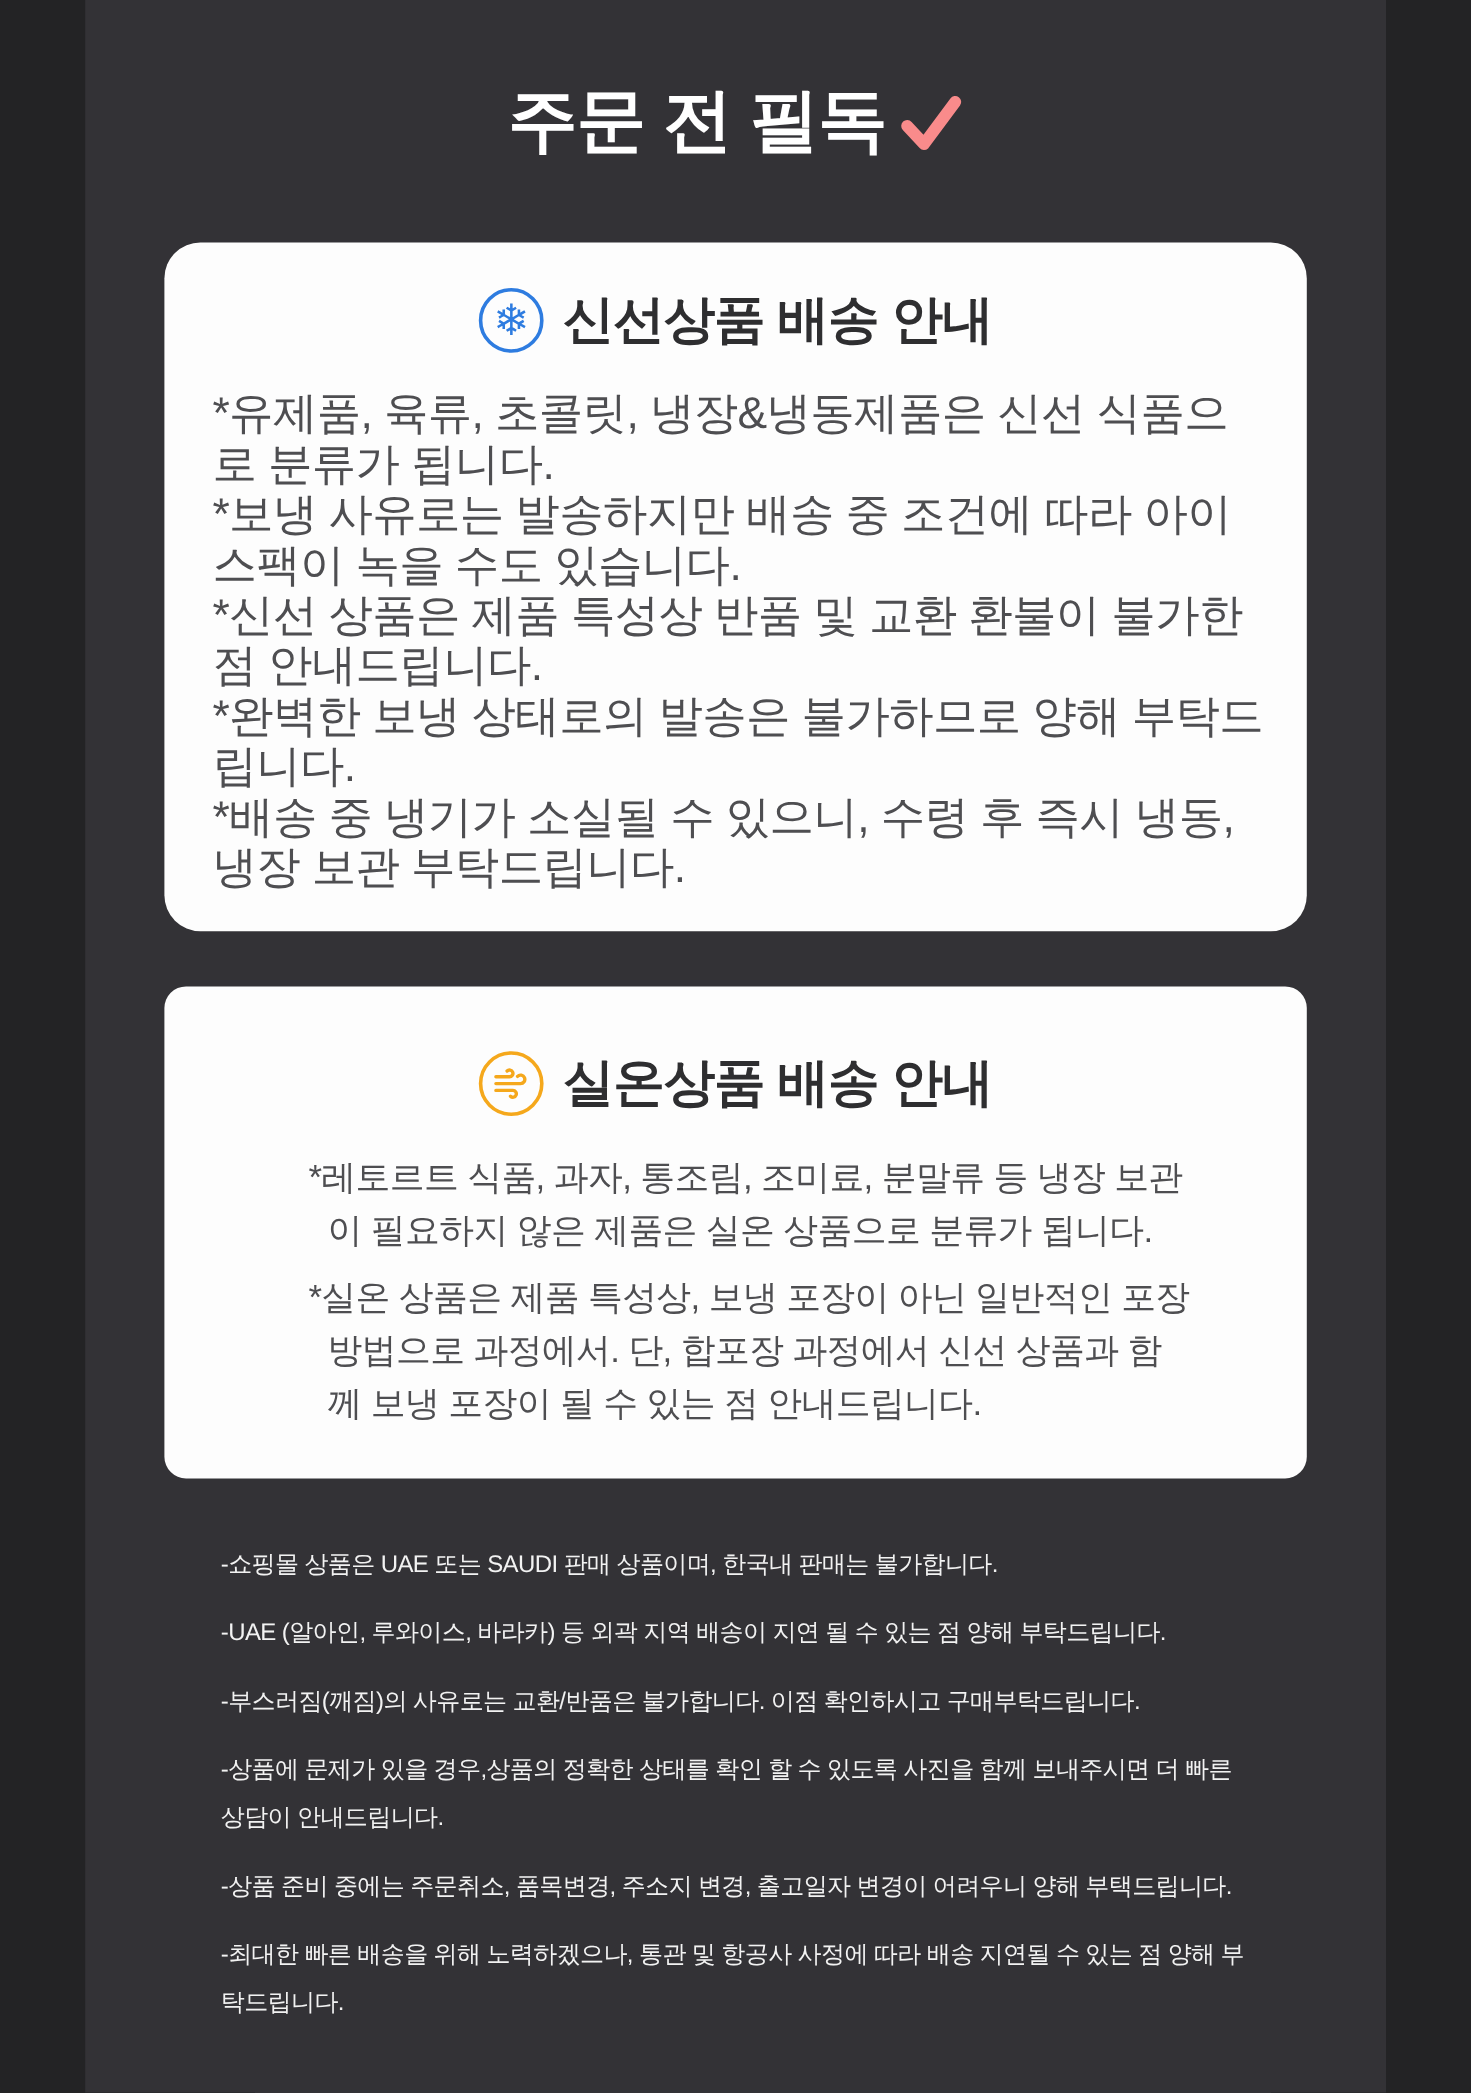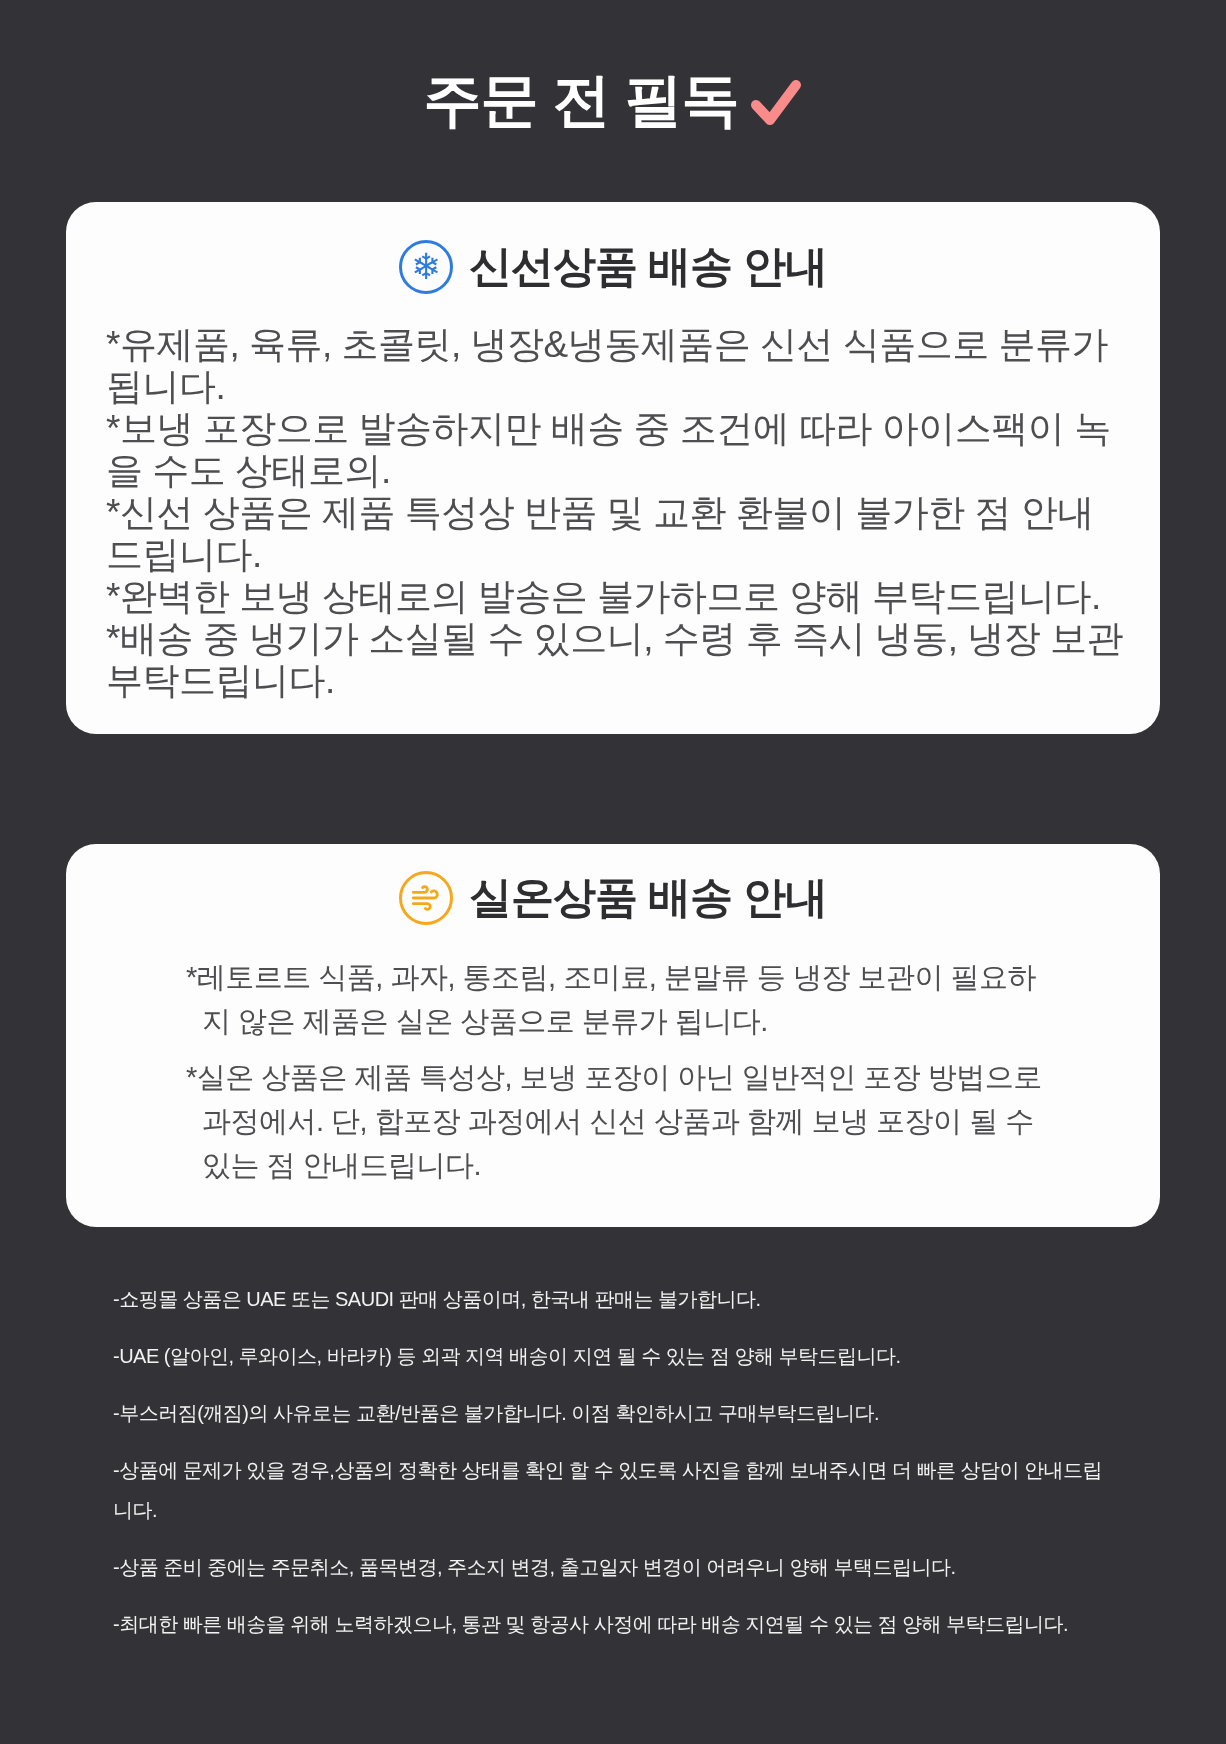--- a/index.html
+++ b/index.html
@@ -1,18 +1,18 @@
 <!DOCTYPE html>
 <html><head>
 <meta charset="utf-8">
 <style>
   html,body{margin:0;padding:0;background:#232325;}
   .page{
     position:relative;
-    width:1226px;height:1744px;
+    width:1084px;height:1744px;
     margin:0 auto;
     background:#333236;
     font-family:"Liberation Sans","DejaVu Sans",sans-serif;
     overflow:hidden;
     box-sizing:border-box;
   }
   
   .title-row{
     padding-top:62px;
     display:flex;
@@ -32,22 +32,23 @@
     background:#fdfdfd;
     border-radius:30px;
     margin:0 66px;
     box-sizing:border-box;
   }
   .card-fresh{
     margin-top:62px;
     padding:36px 36px 32px 36px;
   }
   .card-room{
-    margin-top:110px;
-    padding:25px 36px 40px 36px;
+    margin-top:46px;
+    padding:52px 36px 40px 36px;
+    border-radius:18px;
   }
   .card-header{
     display:flex;
     align-items:center;
     justify-content:center;
     gap:16px;
     margin-bottom:28px;
   }
   .card-title{
     margin:0;
@@ -131,21 +132,21 @@
     </svg>
   </div>
 
   <section class="card card-fresh">
     <div class="card-header">
       <span class="icon-circle icon-snow">❄</span>
       <h2 class="card-title">신선상품 배송 안내</h2>
     </div>
     <ul class="fresh-list">
       <li>*유제품, 육류, 초콜릿, 냉장&amp;냉동제품은 신선 식품으로 분류가 됩니다.</li>
-      <li>*보냉 포장으로 발송하지만 배송 중 조건에 따라 아이스팩이 녹을 수도 상태로의.</li>
+      <li>*보냉 사유로는 발송하지만 배송 중 조건에 따라 아이스팩이 녹을 수도 있습니다.</li>
       <li>*신선 상품은 제품 특성상 반품 및 교환 환불이 불가한 점 안내드립니다.</li>
       <li>*완벽한 보냉 상태로의 발송은 불가하므로 양해 부탁드립니다.</li>
       <li>*배송 중 냉기가 소실될 수 있으니, 수령 후 즉시 냉동, 냉장 보관 부탁드립니다.</li>
     </ul>
   </section>
 
   <section class="card card-room">
     <div class="card-header">
       <span class="icon-circle icon-wind">
         <svg width="34" height="34" viewBox="0 0 24 24" aria-hidden="true">

